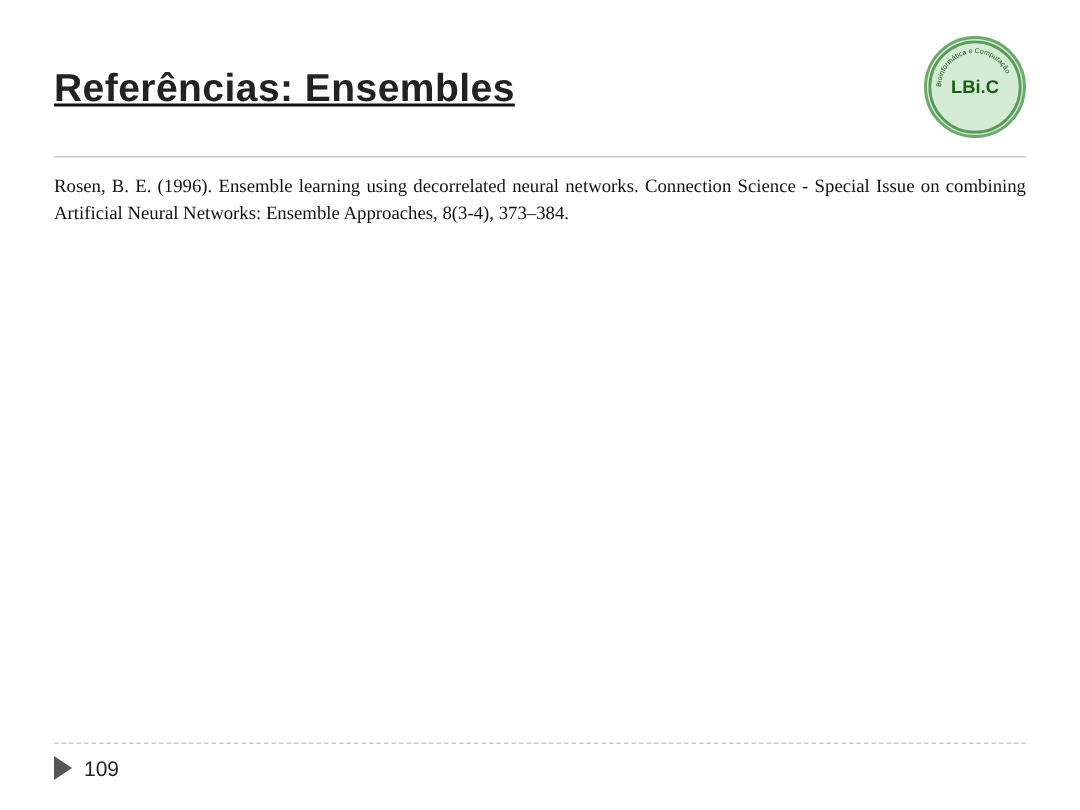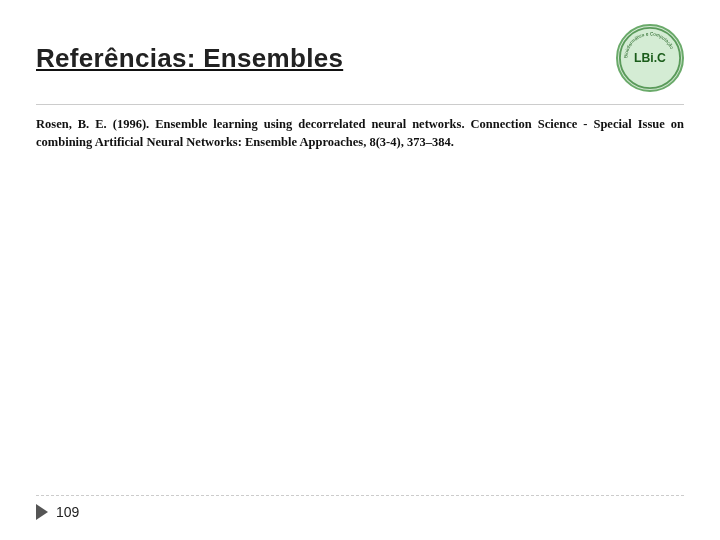--- a/index.html
+++ b/index.html
@@ -66,21 +66,20 @@
       border: none;
       border-top: 1.5px solid #cccccc;
       margin: 6px 0 10px 0;
     }
 
     .content-area {
       flex: 1;
       display: flex;
       flex-direction: row;
       gap: 17px;
-      font-weight: bold;
     }
 
     .reference-block {
       margin-bottom: 10px;
       line-height: 1.45;
       text-align: justify;
       font-size: 12.5px;
     }
 
     .footer-divider {

